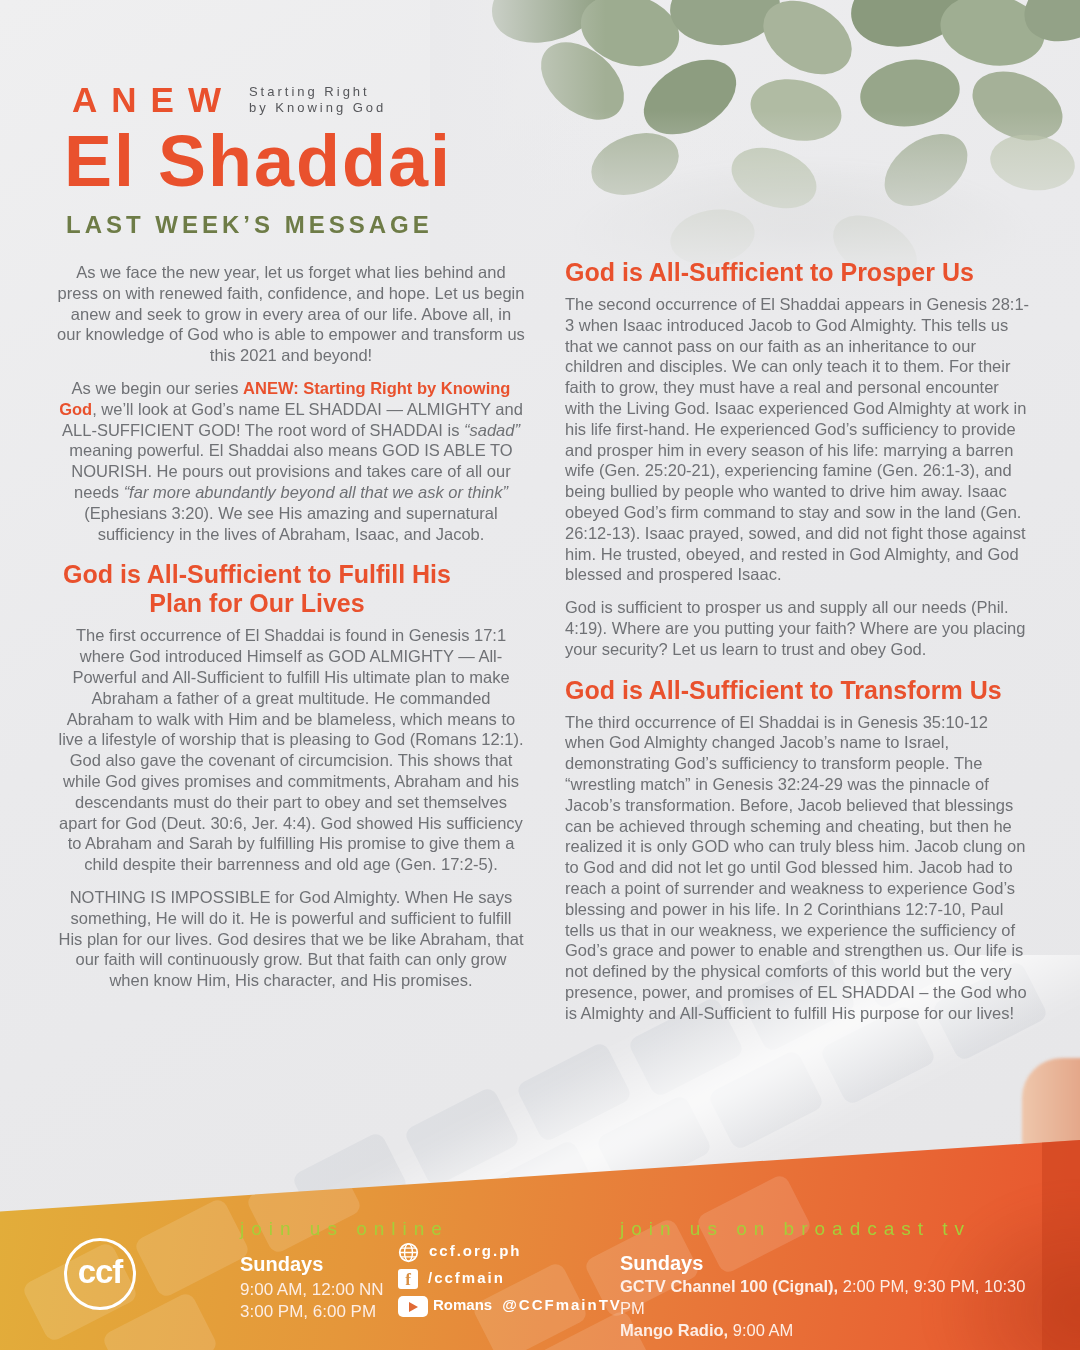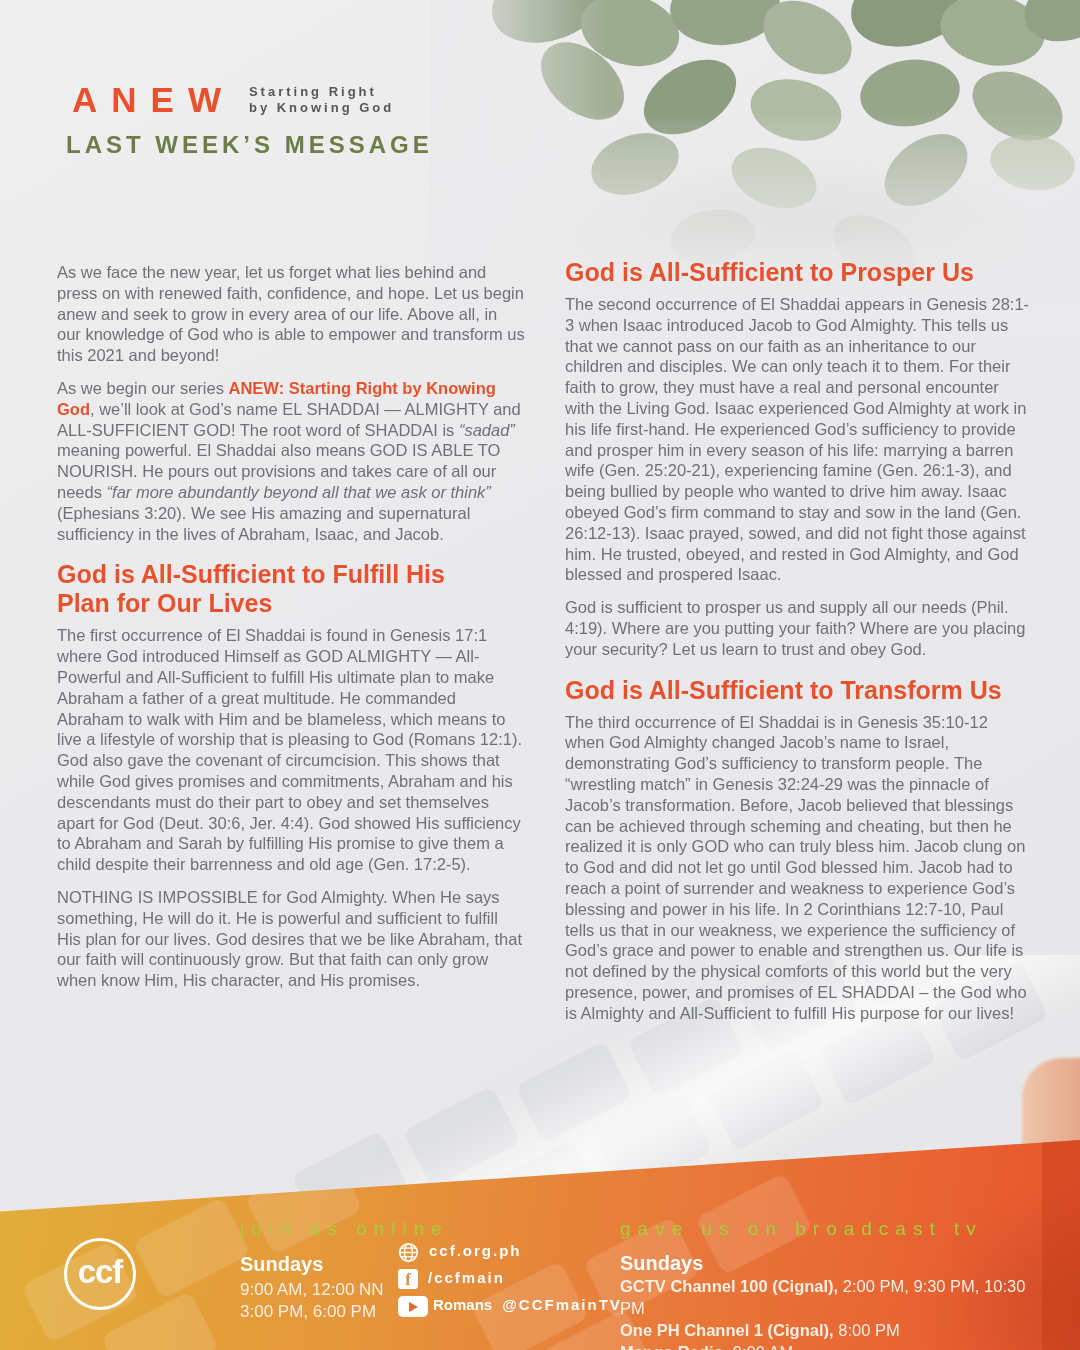--- a/index.html
+++ b/index.html
@@ -22,29 +22,29 @@
   .plant-shadow{position:absolute;left:130px;top:190px;width:480px;height:150px;
     background:radial-gradient(ellipse at center,rgba(120,126,114,.20),rgba(120,126,114,0) 70%);
     filter:blur(6px);}
   .finger{position:absolute;left:1022px;top:1058px;width:70px;height:100px;z-index:1;
     border-radius:40px 0 0 18px;filter:blur(1.5px);
     background:linear-gradient(to right,#eec6ab,#e2a183);}
   
   .hdr{position:absolute;left:72px;top:82px;z-index:2;}
   .brand-row{display:flex;align-items:flex-start;}
   .brand{font-size:35px;font-weight:700;letter-spacing:14px;color:var(--accent-orange,#e9512d);line-height:1;}
-  .tagline{margin-left:14px;margin-top:2px;font-size:13px;font-weight:700;letter-spacing:3px;
+  .tagline{margin-left:14px;margin-top:2px;font-size:13px;font-weight:400;letter-spacing:3px;
     color:#55565a;line-height:16px;white-space:pre-line;}
   .title{margin-top:8px;margin-left:-8px;font-size:72px;font-weight:700;letter-spacing:2px;
     color:var(--accent-orange,#e9512d);line-height:1;}
   .subtitle{margin-top:14px;margin-left:-6px;font-size:24px;font-weight:700;letter-spacing:4px;
     color:var(--olive-green,#6e7c47);}
   
   .col{position:absolute;z-index:2;color:var(--body-gray,#6f7175);font-size:16.5px;line-height:20.8px;}
-  .col-left{left:57px;top:262px;width:468px;}
+  .col-left{left:57px;top:262px;width:468px;text-align:center;}
   .col-right{left:565px;top:258px;width:466px;}
   .col p{margin:0 0 12px 0;}
   .sec-h{font-size:25px;line-height:29px;font-weight:700;color:var(--accent-orange,#e9512d);
     margin:16px 0 7px 0;}
   .sec-h.first{margin-top:0;}
   .wrap2{max-width:400px;}
   
   .footer{position:absolute;left:0;top:1130px;width:1080px;height:220px;z-index:3;
     clip-path:polygon(0 37%,100% 4.5%,100% 100%,0 100%);
     background:linear-gradient(100deg,var(--footer-gradient-left,#e2ae3a) 0%,#e5963a 34%,#e87a3a 62%,var(--footer-gradient-right,#e8542e) 100%);}
@@ -121,20 +121,21 @@
   </div>
 
   <div class="finger"></div>
 
   <header class="hdr">
     <div class="brand-row">
       <div class="brand">ANEW</div>
       <div class="tagline">Starting Right
 by Knowing God</div>
     </div>
+    <div class="title">El Shaddai</div>
     <div class="subtitle">LAST WEEK’S MESSAGE</div>
   </header>
 
   <section class="col col-left">
     <p>As we face the new year, let us forget what lies behind and press on with renewed faith, confidence, and hope. Let us begin anew and seek to grow in every area of our life. Above all, in our knowledge of God who is able to empower and transform us this 2021 and beyond!</p>
     <p><span>As we begin our series </span><span class="seg-b" style="color: rgb(233, 81, 45);">ANEW: Starting Right by Knowing God</span><span>, we’ll look at God’s name EL SHADDAI — ALMIGHTY and ALL-SUFFICIENT GOD! The root word of SHADDAI is </span><span class="seg-i">“sadad”</span><span> meaning powerful. El Shaddai also means GOD IS ABLE TO NOURISH. He pours out provisions and takes care of all our needs </span><span class="seg-i">“far more abundantly beyond all that we ask or think”</span><span> (Ephesians 3:20). We see His amazing and supernatural sufficiency in the lives of Abraham, Isaac, and Jacob.</span></p>
     <h2 class="sec-h wrap2">God is All-Sufficient to Fulfill His Plan for Our Lives</h2>
     <p>The first occurrence of El Shaddai is found in Genesis 17:1 where God introduced Himself as GOD ALMIGHTY — All-Powerful and All-Sufficient to fulfill His ultimate plan to make Abraham a father of a great multitude. He commanded Abraham to walk with Him and be blameless, which means to live a lifestyle of worship that is pleasing to God (Romans 12:1). God also gave the covenant of circumcision. This shows that while God gives promises and commitments, Abraham and his descendants must do their part to obey and set themselves apart for God (Deut. 30:6, Jer. 4:4). God showed His sufficiency to Abraham and Sarah by fulfilling His promise to give them a child despite their barrenness and old age (Gen. 17:2-5).</p>
     <p>NOTHING IS IMPOSSIBLE for God Almighty. When He says something, He will do it. He is powerful and sufficient to fulfill His plan for our lives. God desires that we be like Abraham, that our faith will continuously grow. But that faith can only grow when know Him, His character, and His promises.</p>
   </section>
@@ -192,21 +193,20 @@
       <div class="f-link">
         <div class="yt">
             <i></i>
           </div>
         <span class="yt-word">Romans</span>
         <span class="lbl">@CCFmainTV</span>
       </div>
     </div>
 
     <div class="f-bc">
-      <div class="f-head">gave us on broadcast tv</div>
+      <div class="f-head">join us on broadcast tv</div>
       <div class="f-day">Sundays</div>
       <div class="bc-row"><span class="seg-b">GCTV Channel 100 (Cignal), </span><span>2:00 PM, 9:30 PM, 10:30 PM</span></div>
-      <div class="bc-row"><span class="seg-b">One PH Channel 1 (Cignal), </span><span>8:00 PM</span></div>
       <div class="bc-row"><span class="seg-b">Mango Radio, </span><span>9:00 AM</span></div>
     </div>
   </footer>
 
 </div>
 
 </body></html>

